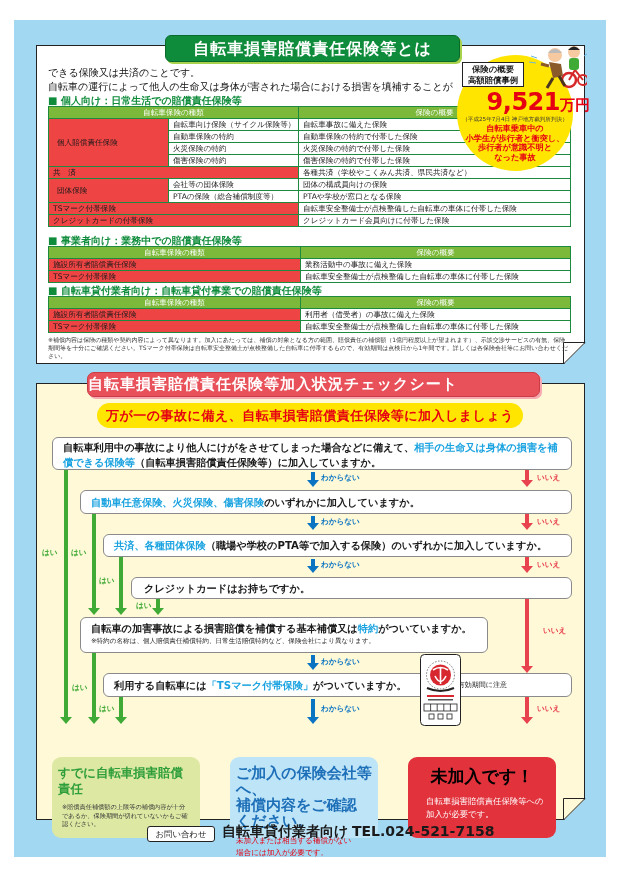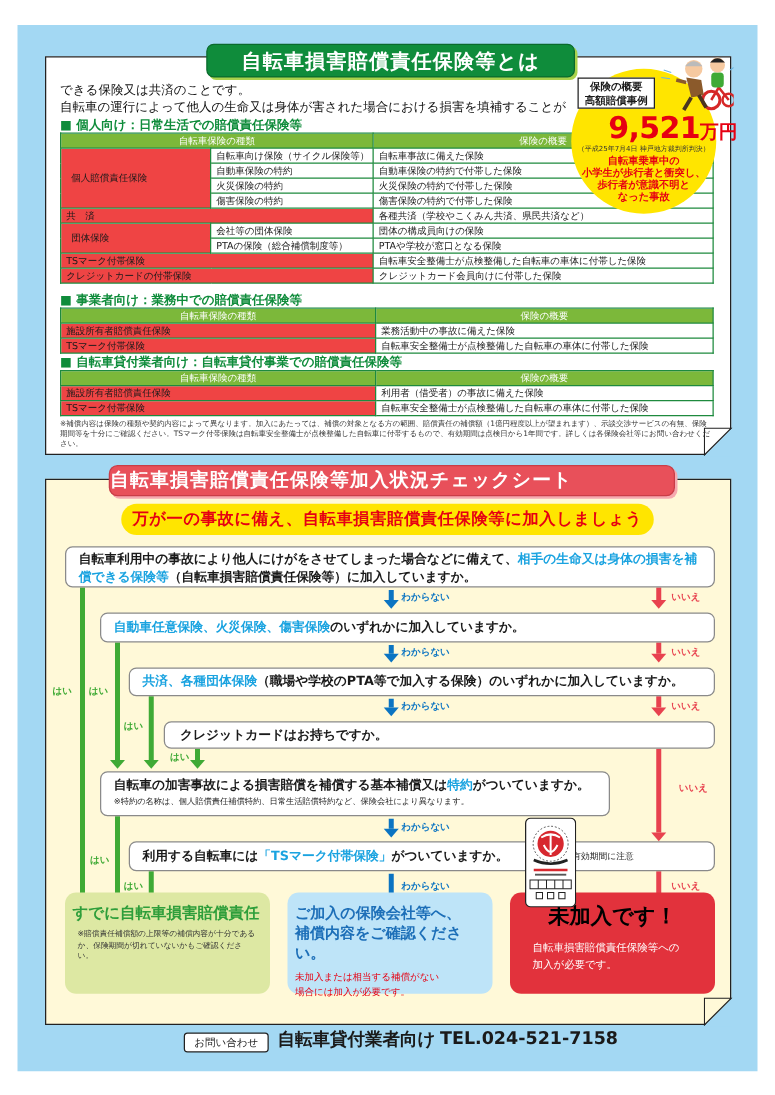--- a/index.html
+++ b/index.html
@@ -38,27 +38,27 @@
 .q5 .note{display:block;font-size:6.6px;font-weight:normal;line-height:10px}
 .q6{left:103px;top:673px;width:469px;height:24px;padding:4px 10px}
 .q6note{left:452px;top:680px;font-size:7px;color:#222;z-index:3}
 .vl{position:absolute;width:4px}
 .ah{position:absolute;width:0;height:0;border-left:6px solid transparent;border-right:6px solid transparent;border-top:7px solid}
 .blue{background:#0B74C2}.ah.blue{background:none;border-top-color:#0B74C2}
 .red{background:#E8424F}.ah.red{background:none;border-top-color:#E8424F}
 .green{background:#3FAA35}.ah.green{background:none;border-top-color:#3FAA35}
 .lbl{position:absolute;font-size:7.6px;line-height:10px;white-space:nowrap;font-weight:bold}
 .lbl.b{color:#0B74C2}.lbl.r{color:#E8424F}.lbl.g{color:#3FAA35}
-.res{top:714px;width:164px;height:81px;border-radius:9px;padding:8px 6px}
+.res{top:757px;width:148px;height:81px;border-radius:9px;padding:8px 6px}
 .res-green{left:52px;background:#DDE8A3}
 .res-blue{left:230px;background:#BEE4F8}
 .res-red{left:408px;background:#E2323C;text-align:center}
 .res-green .t{color:#2E9E3A;font-weight:bold;font-size:12.4px;line-height:16px}
 .res-green .n{font-size:6.2px;line-height:8.5px;color:#333;margin-top:6px;padding:0 4px}
-.res-blue .t{color:#1D6FB8;font-weight:bold;font-size:12px;line-height:16px}
+.res-blue .t{color:#1D6FB8;font-weight:bold;font-size:15px;line-height:16px}
 .res-blue .n{font-size:7.6px;line-height:12px;color:#E60012;margin-top:6px}
 .res-red .t{color:#000000;font-weight:bold;font-size:17px;line-height:22px;margin-top:0}
 .res-red .n{font-size:8.4px;line-height:13px;color:#fff;margin-top:8px;text-align:left;padding-left:12px}
 .ts{left:420px;top:654px;width:41px;height:72px;z-index:5}
 .contact-box{left:147px;top:826px;width:68px;height:16px;border:1px solid #222;border-radius:3px;background:#fff;font-size:8.4px;text-align:center;line-height:14px}
 .dept{left:222px;top:823px;font-size:14px;font-weight:bold;white-space:nowrap}
 .tel{left:352px;top:823px;font-size:14px;font-weight:bold;white-space:nowrap}
 </style>
 </head>
 <body>

